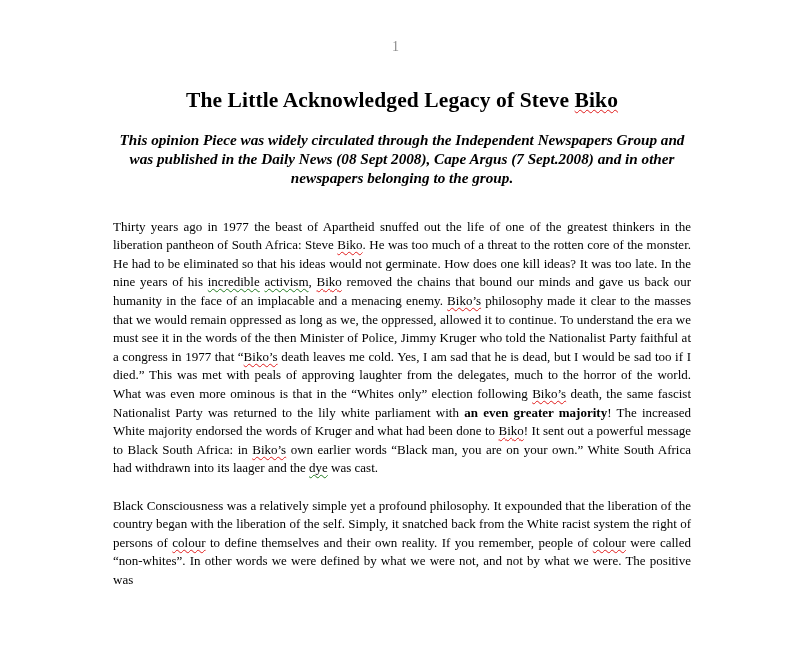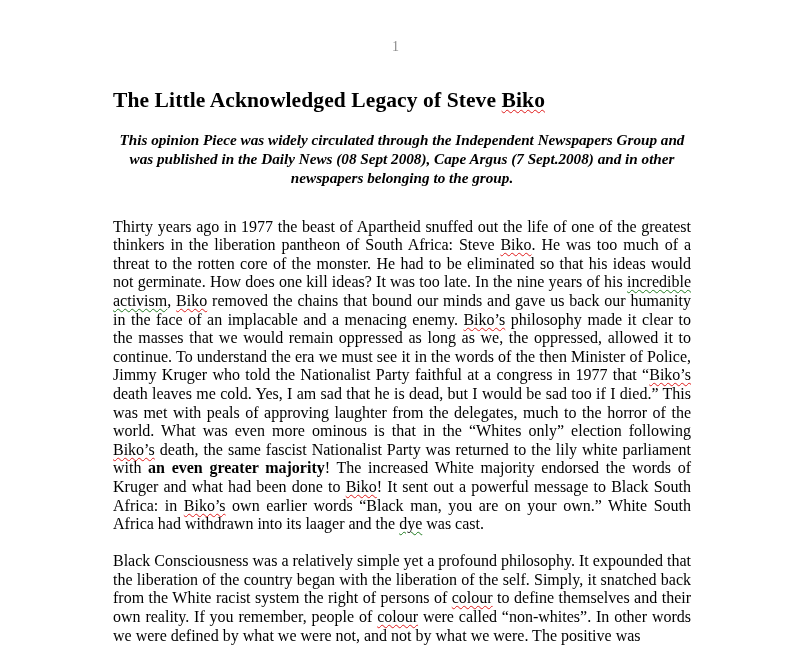--- a/index.html
+++ b/index.html
@@ -38,37 +38,37 @@
     left: 113px;
     width: 578px;
   }
   .doc-title {
     margin: 0;
     padding: 0;
     margin-top: 87px;
     font-size: 21.5px;
     line-height: 26px;
     font-weight: bold;
-    text-align: left;
+    text-align: center;
     letter-spacing: 0.1px;
   }
   .doc-subtitle {
     margin: 0;
     padding: 0;
     margin-top: 17px;
     font-size: 15.2px;
     line-height: 19.2px;
     font-weight: bold;
     font-style: italic;
     text-align: center;
   }
   .body-para {
     margin: 0;
     padding: 0;
-    font-size: 16px;
+    font-size: 13px;
     line-height: 18.6px;
     text-align: justify;
     text-justify: inter-word;
     hyphens: none;
   }
   #para-1 { margin-top: 30px; }
   #para-2 { margin-top: 18.6px; }
 
   .b { font-weight: bold; }
 

